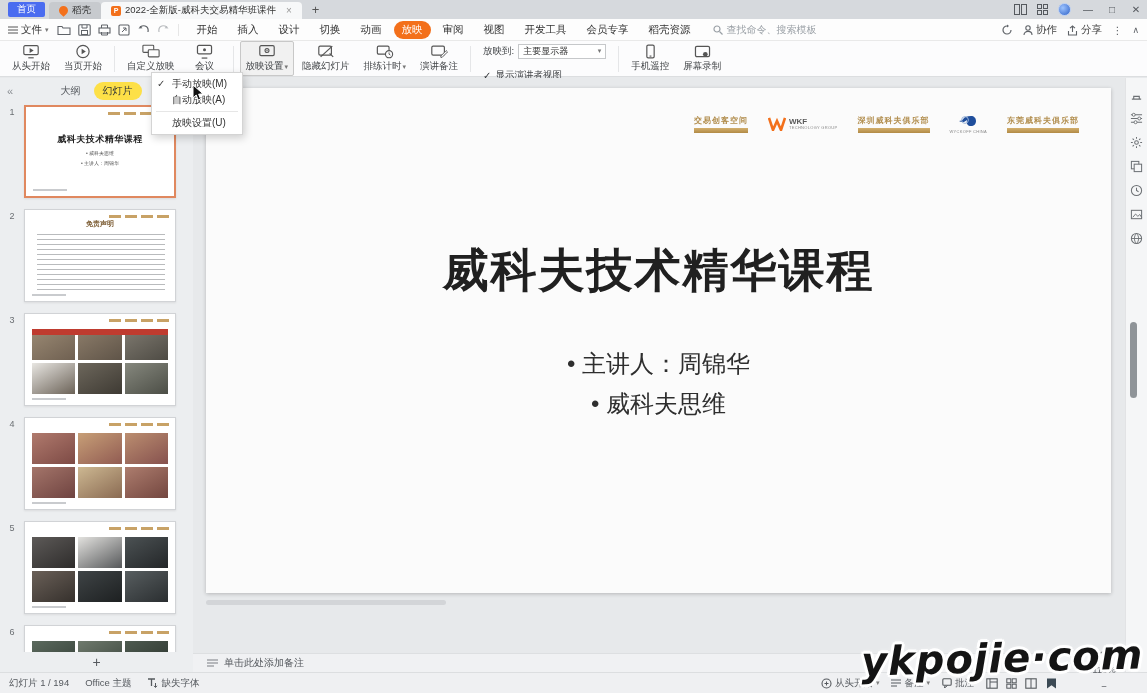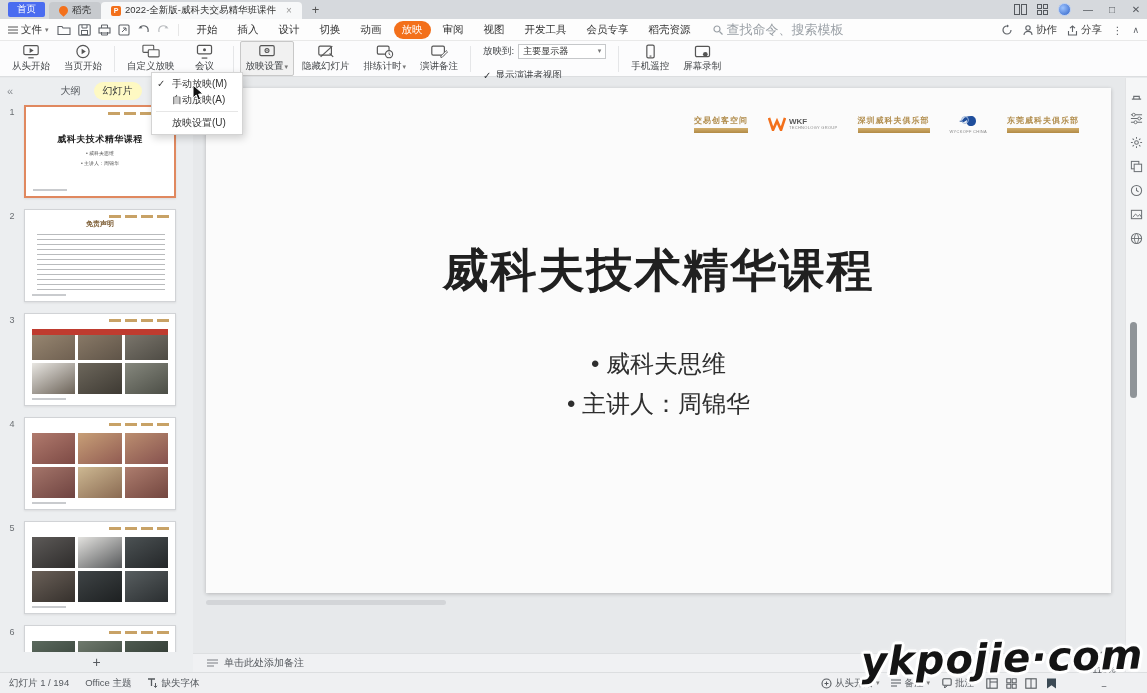--- a/index.html
+++ b/index.html
@@ -20,21 +20,21 @@
   .winbtn { font-size:10px; color:#55595e; width:14px; text-align:center; }
   .avatar { width:13px; height:13px; border-radius:50%; background:radial-gradient(circle at 35% 35%, #9cc3ff, #2f62c7); border:1px solid #b9cdf2; }
 
   
   .menubar { height:22px; background:#fdfdfd; border-bottom:1px solid #e9e9e9; display:flex; align-items:center; padding:0 8px; position:relative; }
   .file-btn { display:flex; align-items:center; gap:3px; font-size:10.5px; color:#333; margin-right:8px; }
   .qicons { display:flex; align-items:center; gap:7px; margin-right:10px; padding-right:8px; border-right:1px solid #e6e6e6; }
   .menu-items { display:flex; align-items:center; gap:4px; }
   .mi { font-size:10.5px; color:#333; padding:2px 8px; border-radius:9px; white-space:nowrap; }
   .mi.active { background:#f3701b; color:#fff; }
-  .msearch { display:flex; align-items:center; gap:4px; color:#9aa0a6; font-size:13px; margin-left:14px; }
+  .msearch { display:flex; align-items:center; gap:4px; color:#9aa0a6; font-size:10px; margin-left:14px; }
   .mb-right { position:absolute; right:8px; top:0; height:22px; display:flex; align-items:center; gap:10px; font-size:10.5px; color:#444; }
   .mb-item { display:flex; align-items:center; gap:3px; }
 
   
   .toolbar { height:36px; background:#fcfcfd; border-bottom:1px solid #dcdee0; display:flex; align-items:center; padding:0 6px; gap:2px; }
   .tbtn { display:flex; flex-direction:column; align-items:center; justify-content:center; gap:1px; padding:2px 5px; border:1px solid transparent; border-radius:2px; min-width:44px; }
   .tbtn .cap { font-size:9.5px; color:#424548; white-space:nowrap; display:flex; align-items:center; gap:1px; }
   .tbtn.pressed { background:#f1f1f1; border-color:#c8c8c8; }
   .tdiv { width:1px; height:26px; background:#e5e6e8; margin:0 4px; }
   .caret { font-size:7px; color:#777; }
@@ -53,21 +53,21 @@
   .cursor { position:absolute; left:192px; top:84px; z-index:90; }
 
   
   .work { position:absolute; top:78px; left:0; right:0; bottom:21px; display:flex; }
 
   
   .sidebar { width:193px; background:#eceef0; position:relative; flex:none; }
   .sb-head { height:26px; display:flex; align-items:center; justify-content:center; gap:4px; position:relative; }
   .sb-collapse { position:absolute; left:7px; color:#8a8e93; font-size:11px; }
   .sb-tab { font-size:10px; color:#55595e; padding:2px 9px; border-radius:9px; }
-  .sb-tab.on { background:#fef9c3; color:#2f3336; }
+  .sb-tab.on { background:#fde047; color:#2f3336; }
   .thumbs { position:absolute; top:26px; bottom:20px; left:0; right:0; overflow:hidden; padding-top:1px; }
   .trow { display:flex; margin-bottom:11px; }
   .tnum { width:24px; text-align:center; font-size:9px; color:#6b6f73; padding-top:2px; flex:none; }
   .thumb { width:152px; height:93px; background:#fff; border:1px solid #d1d3d6; position:relative; overflow:hidden; box-shadow:0 1px 2px rgba(0,0,0,.08); }
   .thumb.sel { border:2px solid #e0885f; }
   .mini-logos { position:absolute; top:5px; right:6px; display:flex; gap:4px; }
   .mini-logos i { display:block; width:12px; height:3px; background:#c8a266; }
   .mini-footer { position:absolute; bottom:5px; left:7px; width:34px; height:2px; background:#c9cbce; }
   .t1-title { margin-top:26px; text-align:center; font-size:9px; font-weight:bold; color:#242424; letter-spacing:.5px; }
   .t1-line { text-align:center; font-size:5px; color:#555; margin-top:4px; }
@@ -525,22 +525,22 @@
             </svg>
           <span class="bird-sub">WYCKOFF CHINA</span>
         </div>
         <div class="glogo">
           <span class="gt">东莞威科夫俱乐部</span>
           <span class="gb"></span>
         </div>
       </div>
       <div class="slide-title">威科夫技术精华课程</div>
       <div class="slide-bullets">
+        <div class="bullet">主讲人：周锦华</div>
         <div class="bullet">威科夫思维</div>
-        <div class="bullet">主讲人：周锦华</div>
       </div>
     </div>
     <div class="hscroll">
         <i></i>
       </div>
     <div class="notes-bar">
       <svg class="ic" width="11" height="8" viewBox="0 0 11 8">
           <path d="M0 1h11M0 4h11M0 7h7" stroke="#7b7f84" stroke-width="1.1"></path>
         </svg>
       <span>单击此处添加备注</span>

